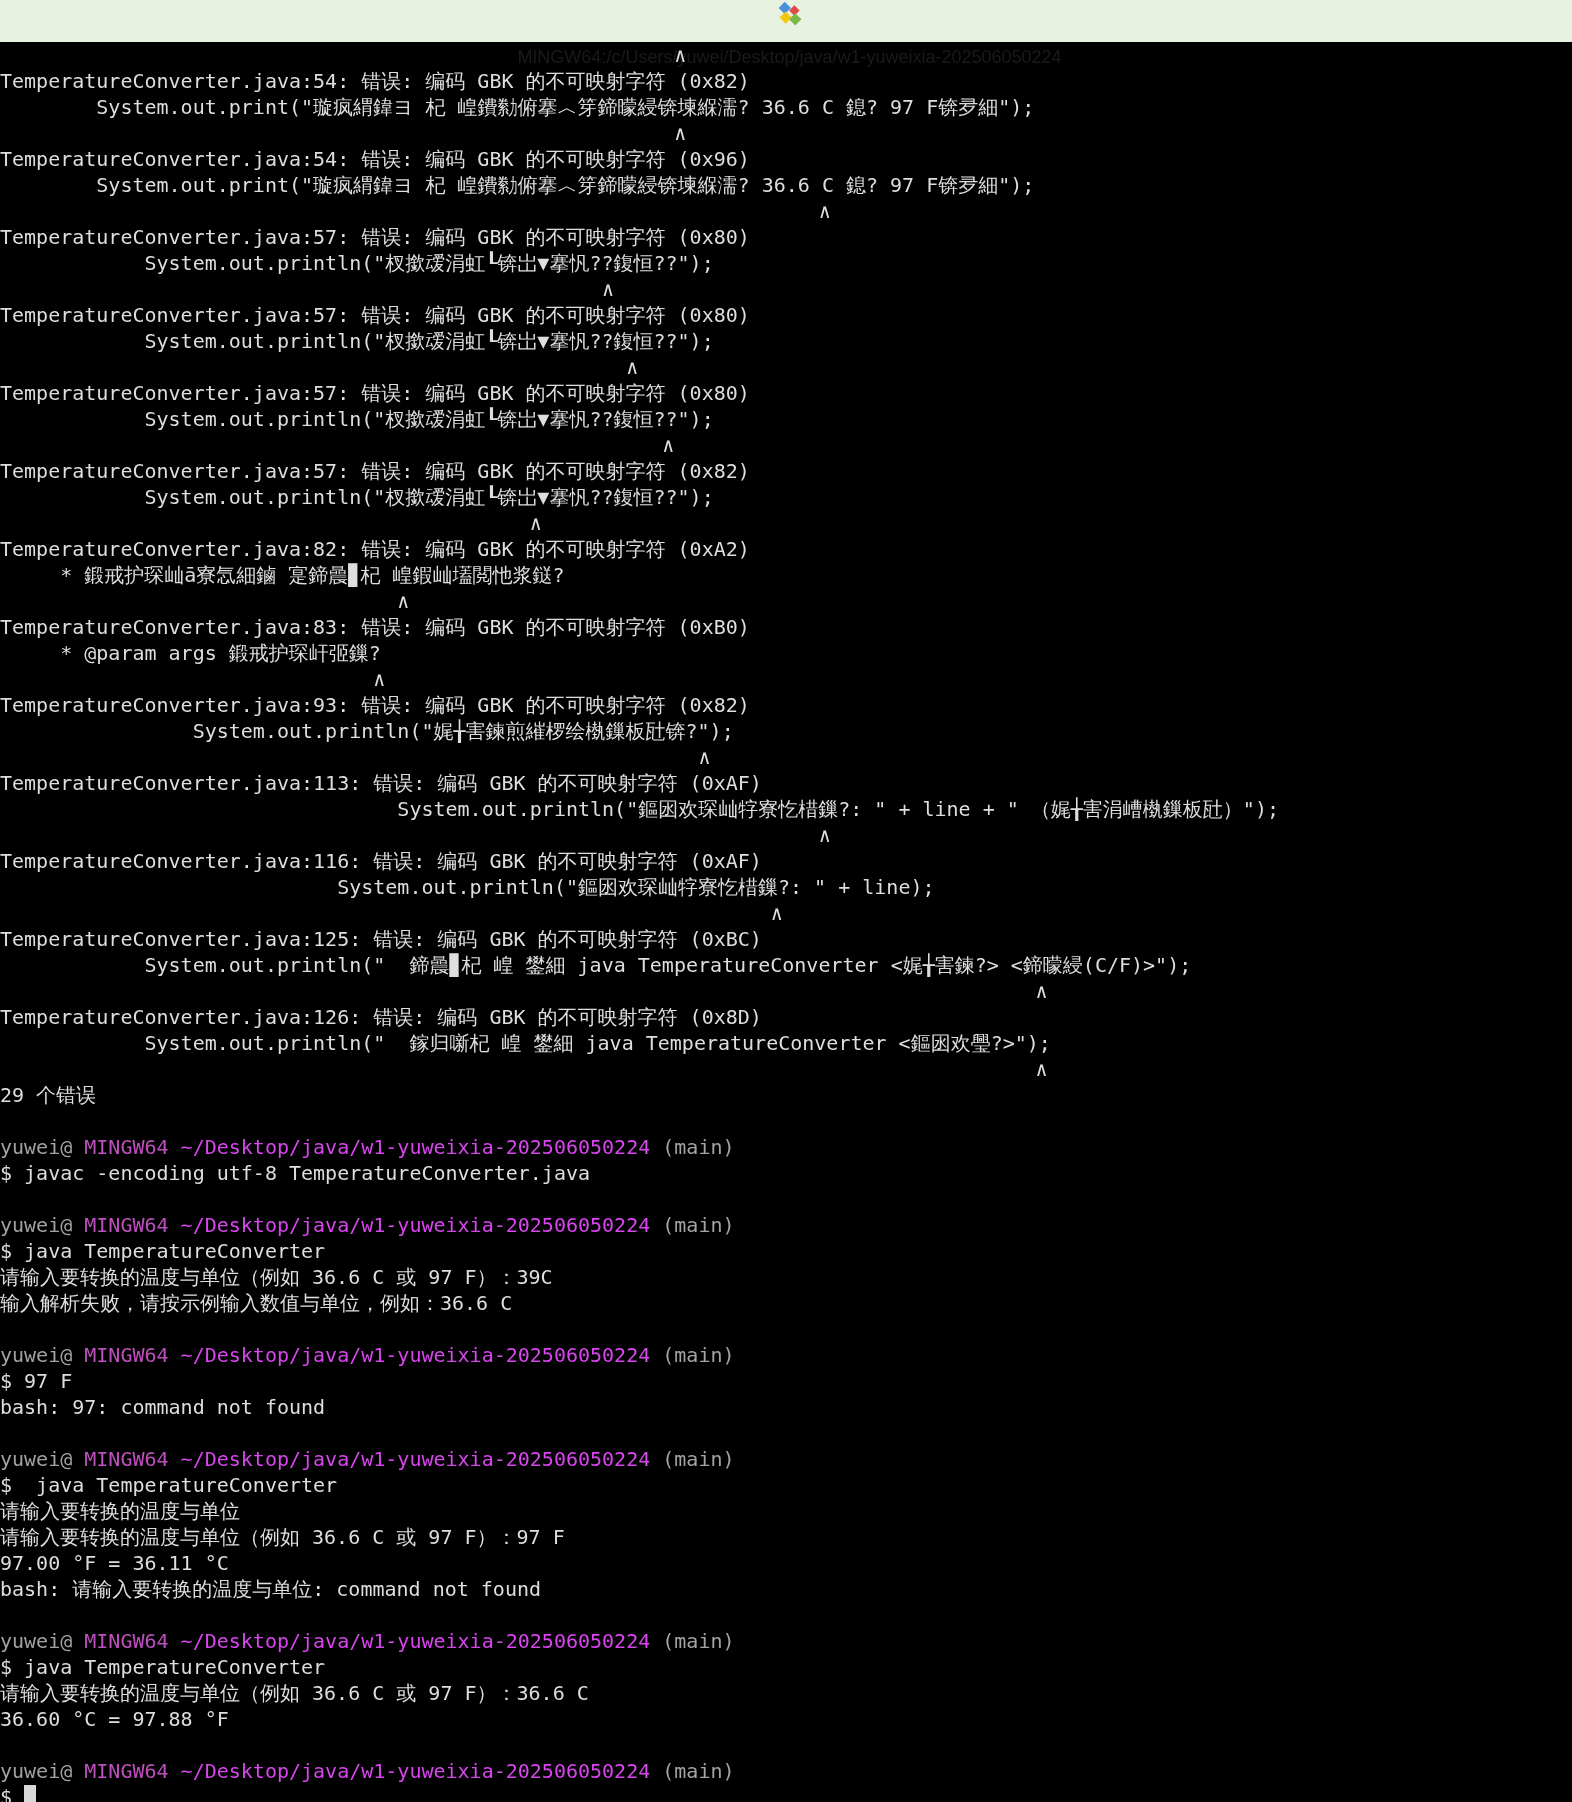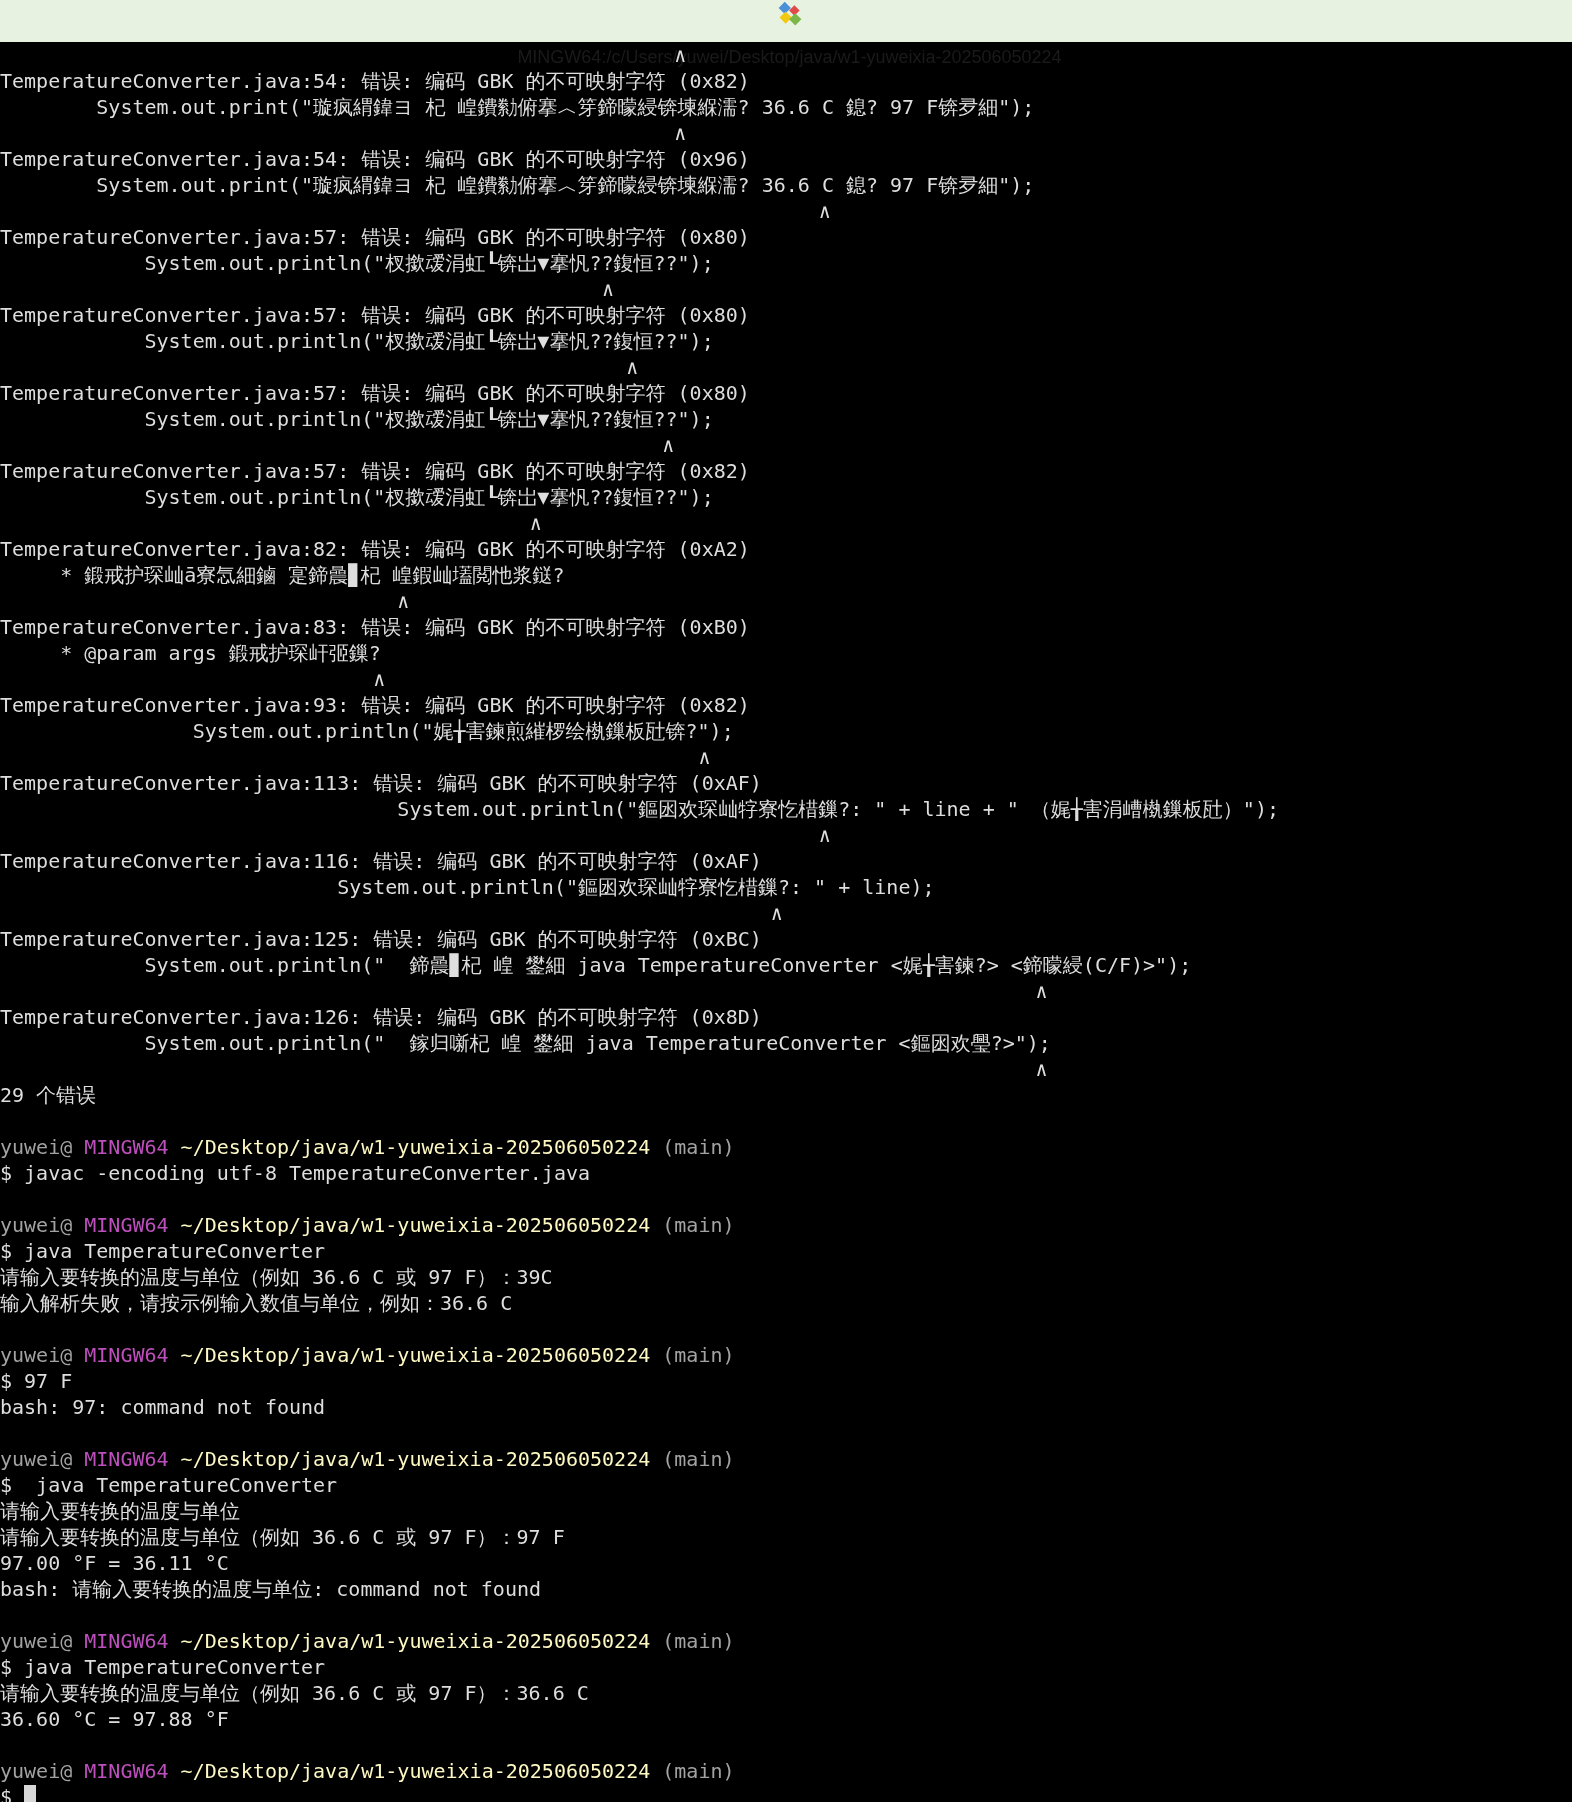--- a/index.html
+++ b/index.html
@@ -32,21 +32,21 @@
     background: #000;
     font-size: 20px;
     line-height: 26px;
     color: #dedede;
     white-space: pre;
   }
   .line { height: 26px; white-space: pre; }
   .fg      { color: #dedede; }
   .green   { color: #a3a3a3; }
   .magenta { color: #bd4fbd; margin-top: 48px; }
-  .yellow  { color: #fef9c3; text-align: center; }
+  .yellow  { color: #d946ef; text-align: center; }
   .cursor  { background: #d8d8d8; color: #d8d8d8; }
 </style>
 </head>
 <body>
 
 <div class="titlebar">
   <span style="display:inline-flex;">
     <svg width="28" height="28" viewBox="0 0 32 32">
       <polygon points="10,2 17,9 10,16 3,9" fill="#4a90d9"></polygon>
       <polygon points="21,6 27,12 21,18 15,12" fill="#e24a4a"></polygon>

